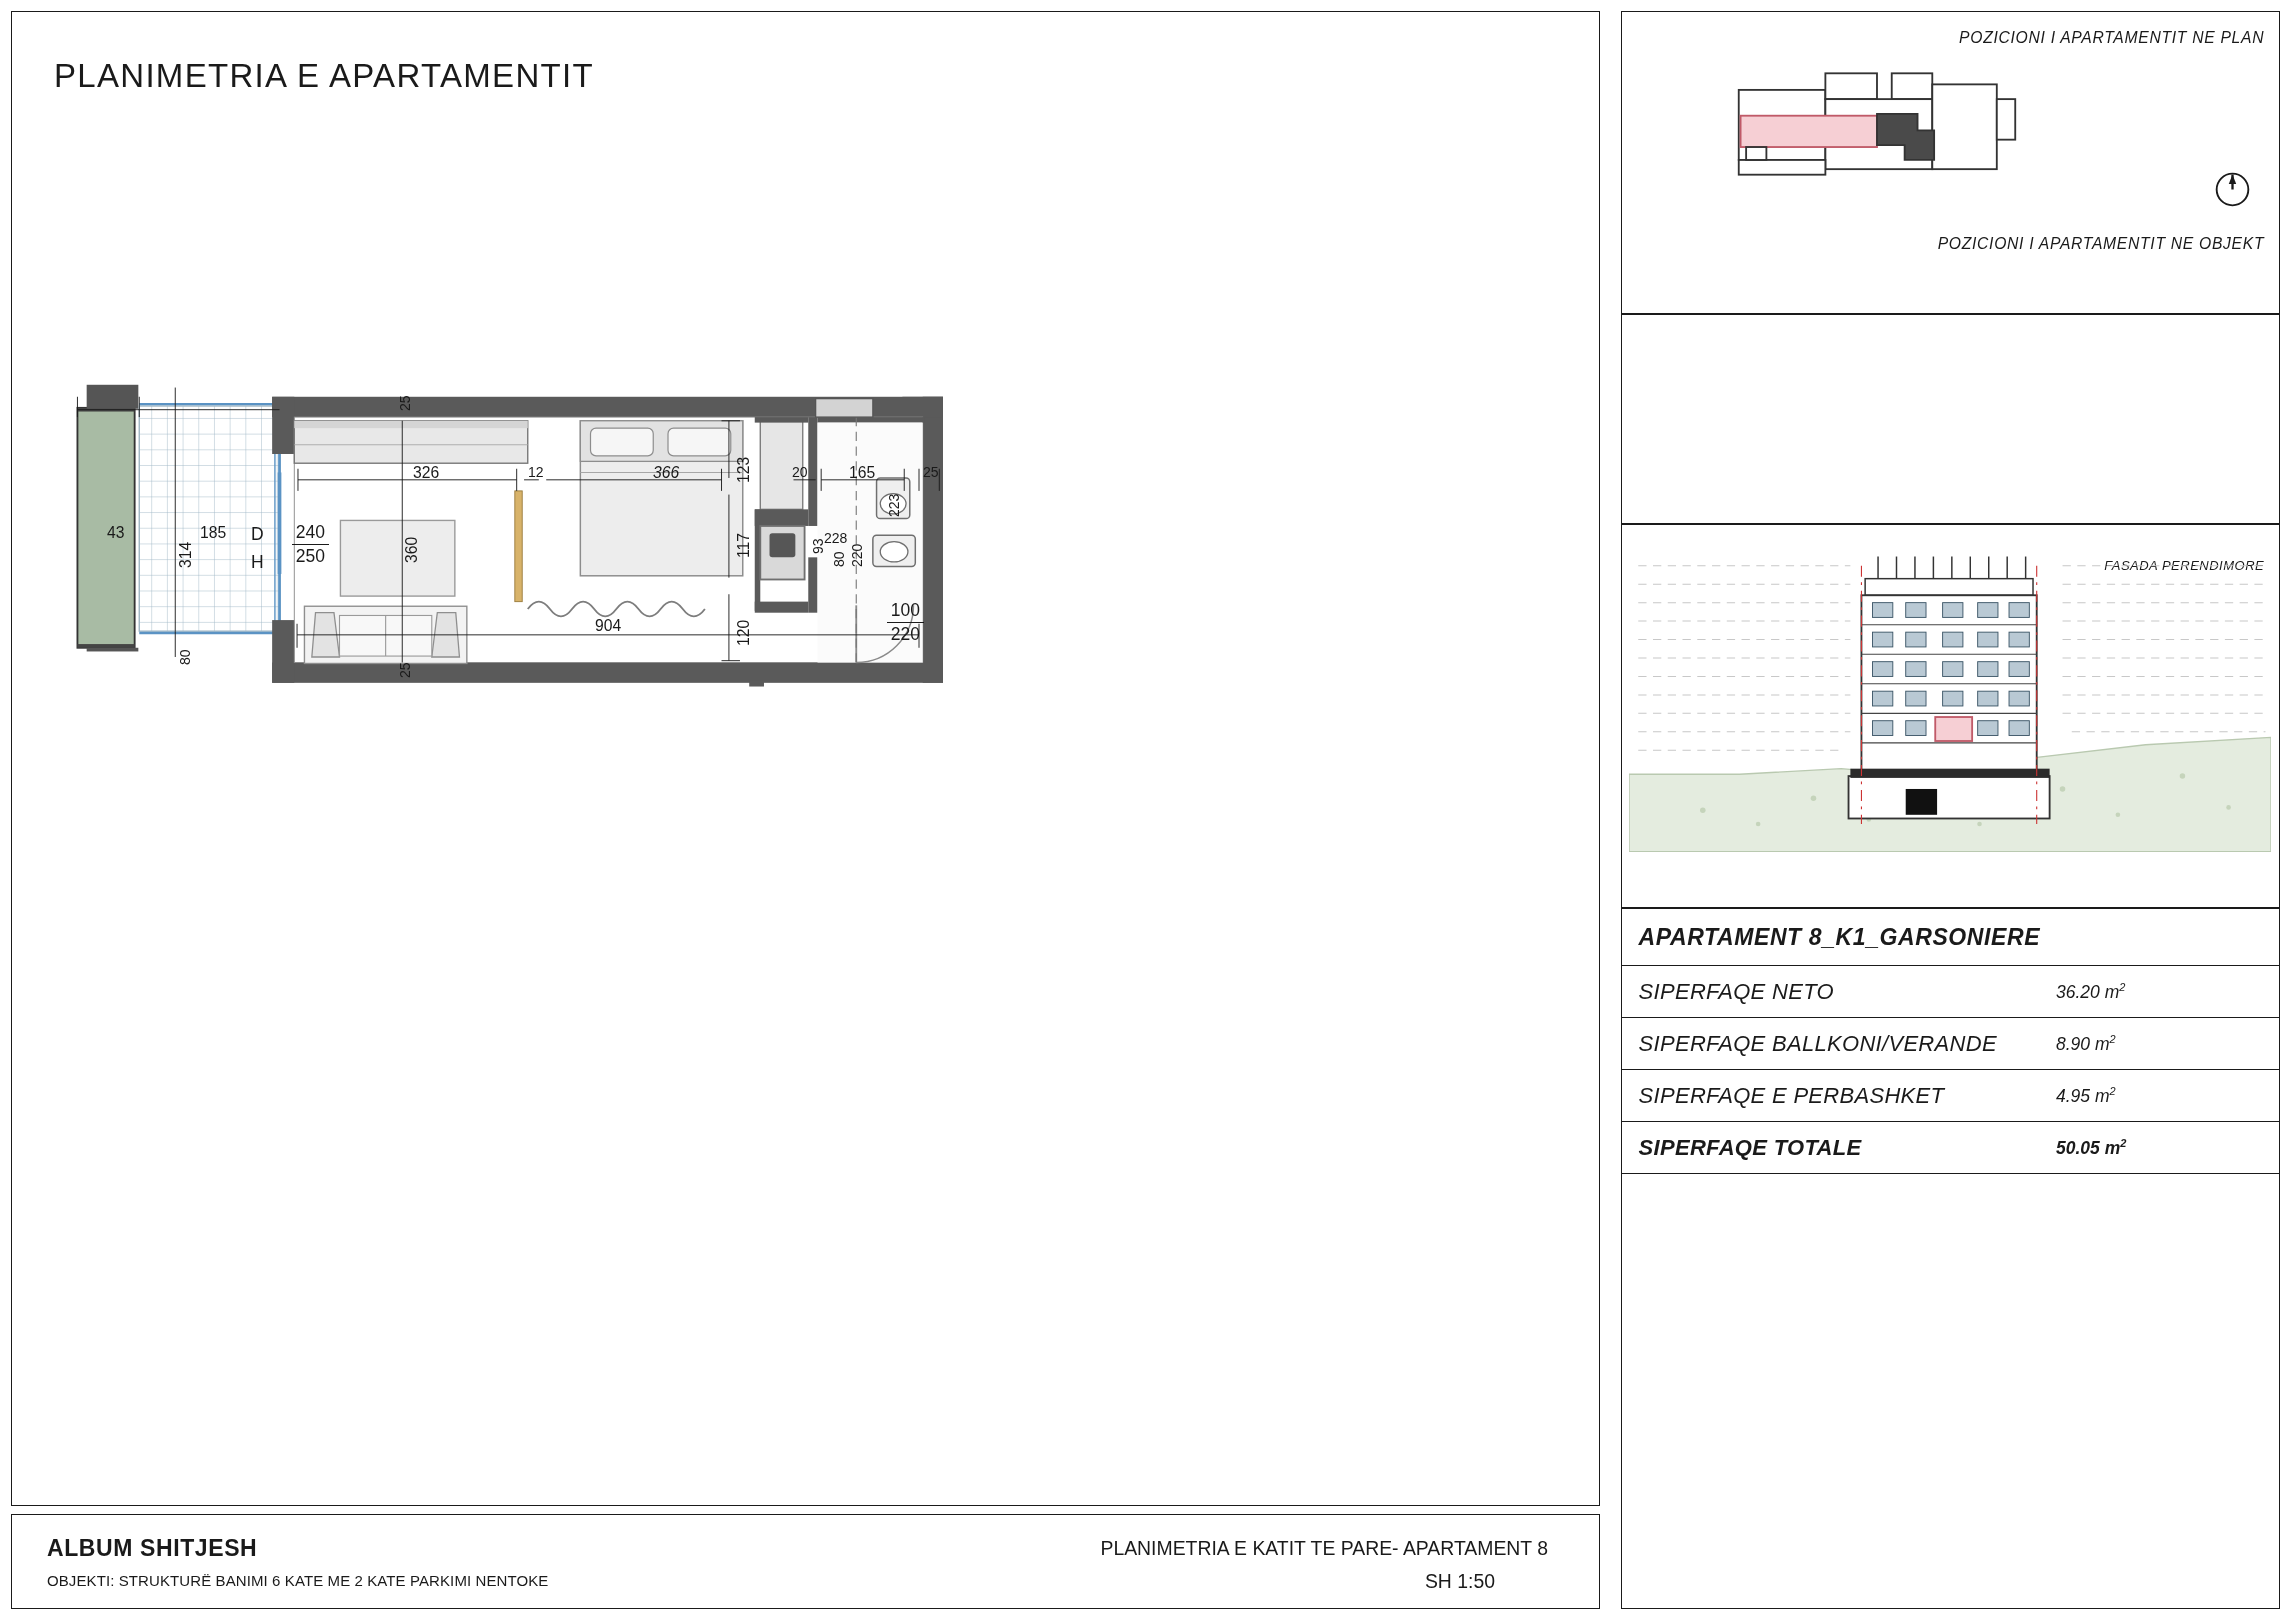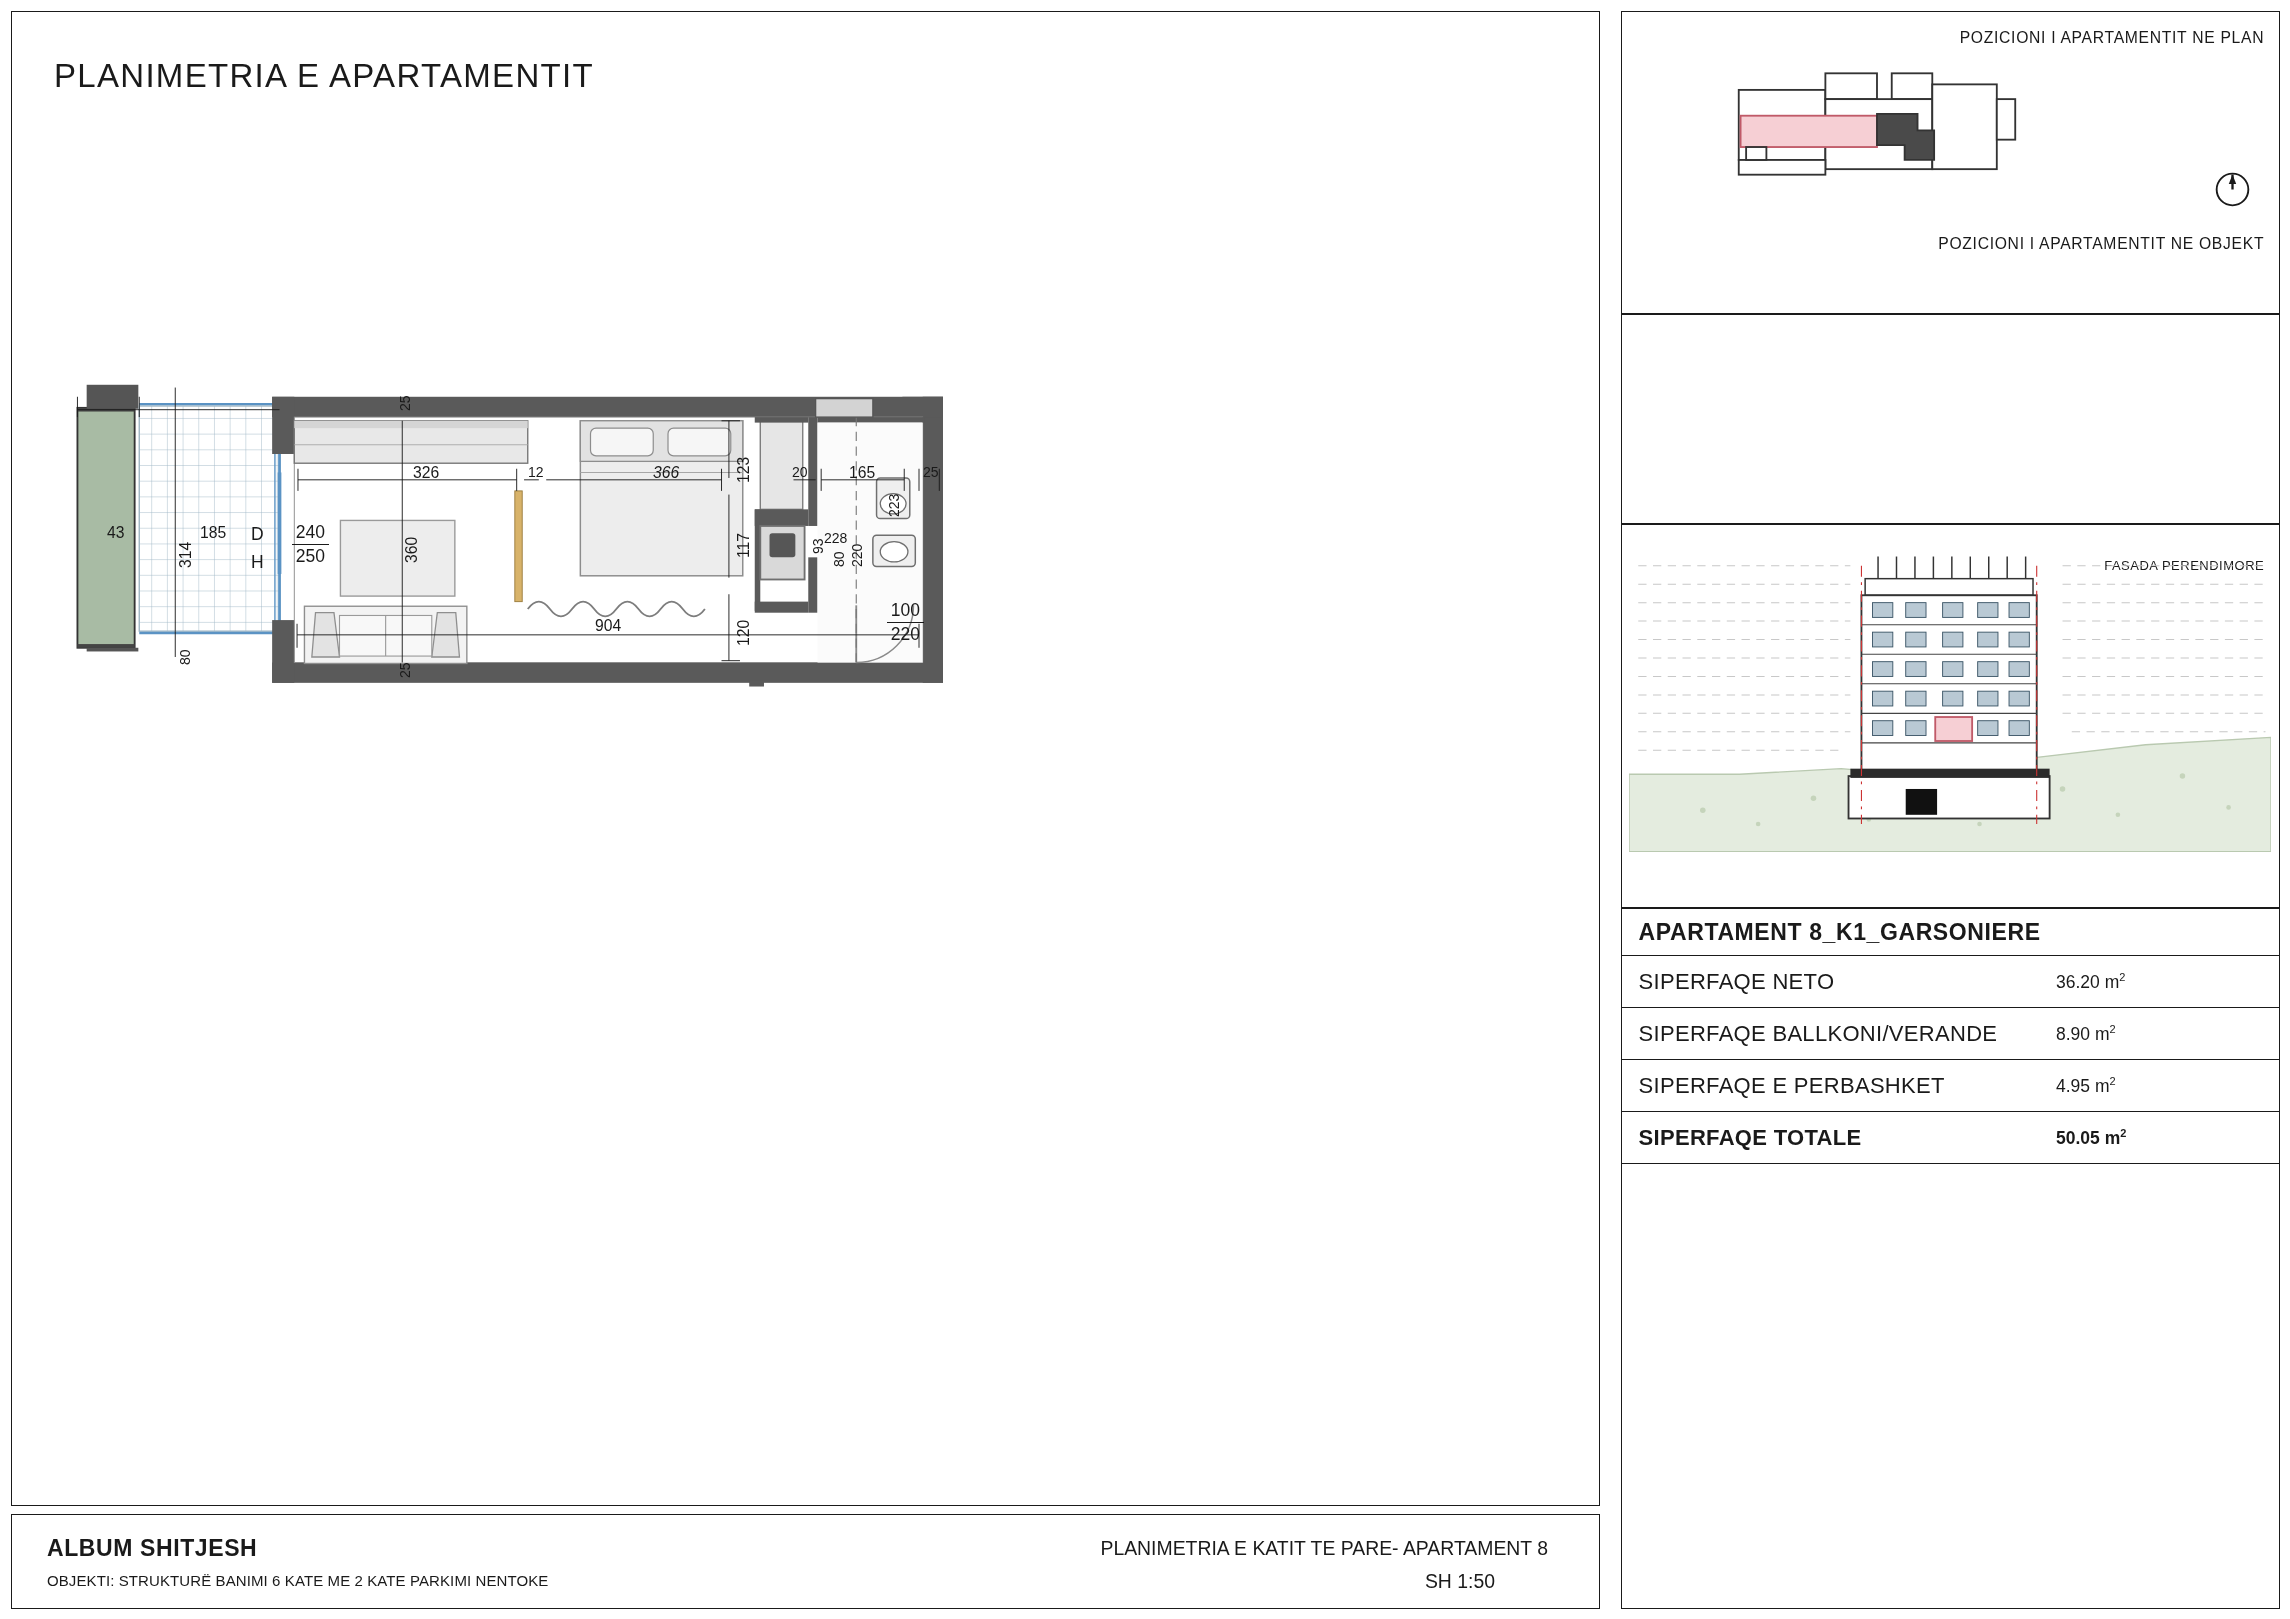--- a/index.html
+++ b/index.html
@@ -77,20 +77,21 @@
     white-space: nowrap;
   }
 
   
   #right-col {
     left: 1621px; top: 11px;
     width: 659px; height: 1598px;
     border: 1.8px solid #1a1a1a;
     box-sizing: border-box;
     position: absolute;
+    font-style: italic;
   }
   .rc-sep {
     position: absolute;
     left: 0; width: 100%;
     height: 1.8px; background: #1a1a1a;
   }
   .rc-label {
     position: absolute;
     font-size: 15.7px;
     letter-spacing: 0.7px;
@@ -126,21 +127,21 @@
     left: 0; top: 897px;
     width: 100%;
   }
   .at-row {
     position: relative;
     height: 52px;
     border-bottom: 1.8px solid #1a1a1a;
     box-sizing: border-box;
   }
   .at-row.header {
-    height: 47px;
+    height: 57px;
   }
   .at-label {
     position: absolute;
     left: 16.6px; top: 50%;
     transform: translateY(-50%);
     font-size: 22px;
     letter-spacing: 0.3px;
     white-space: nowrap;
   }
   .at-row.header .at-label {

